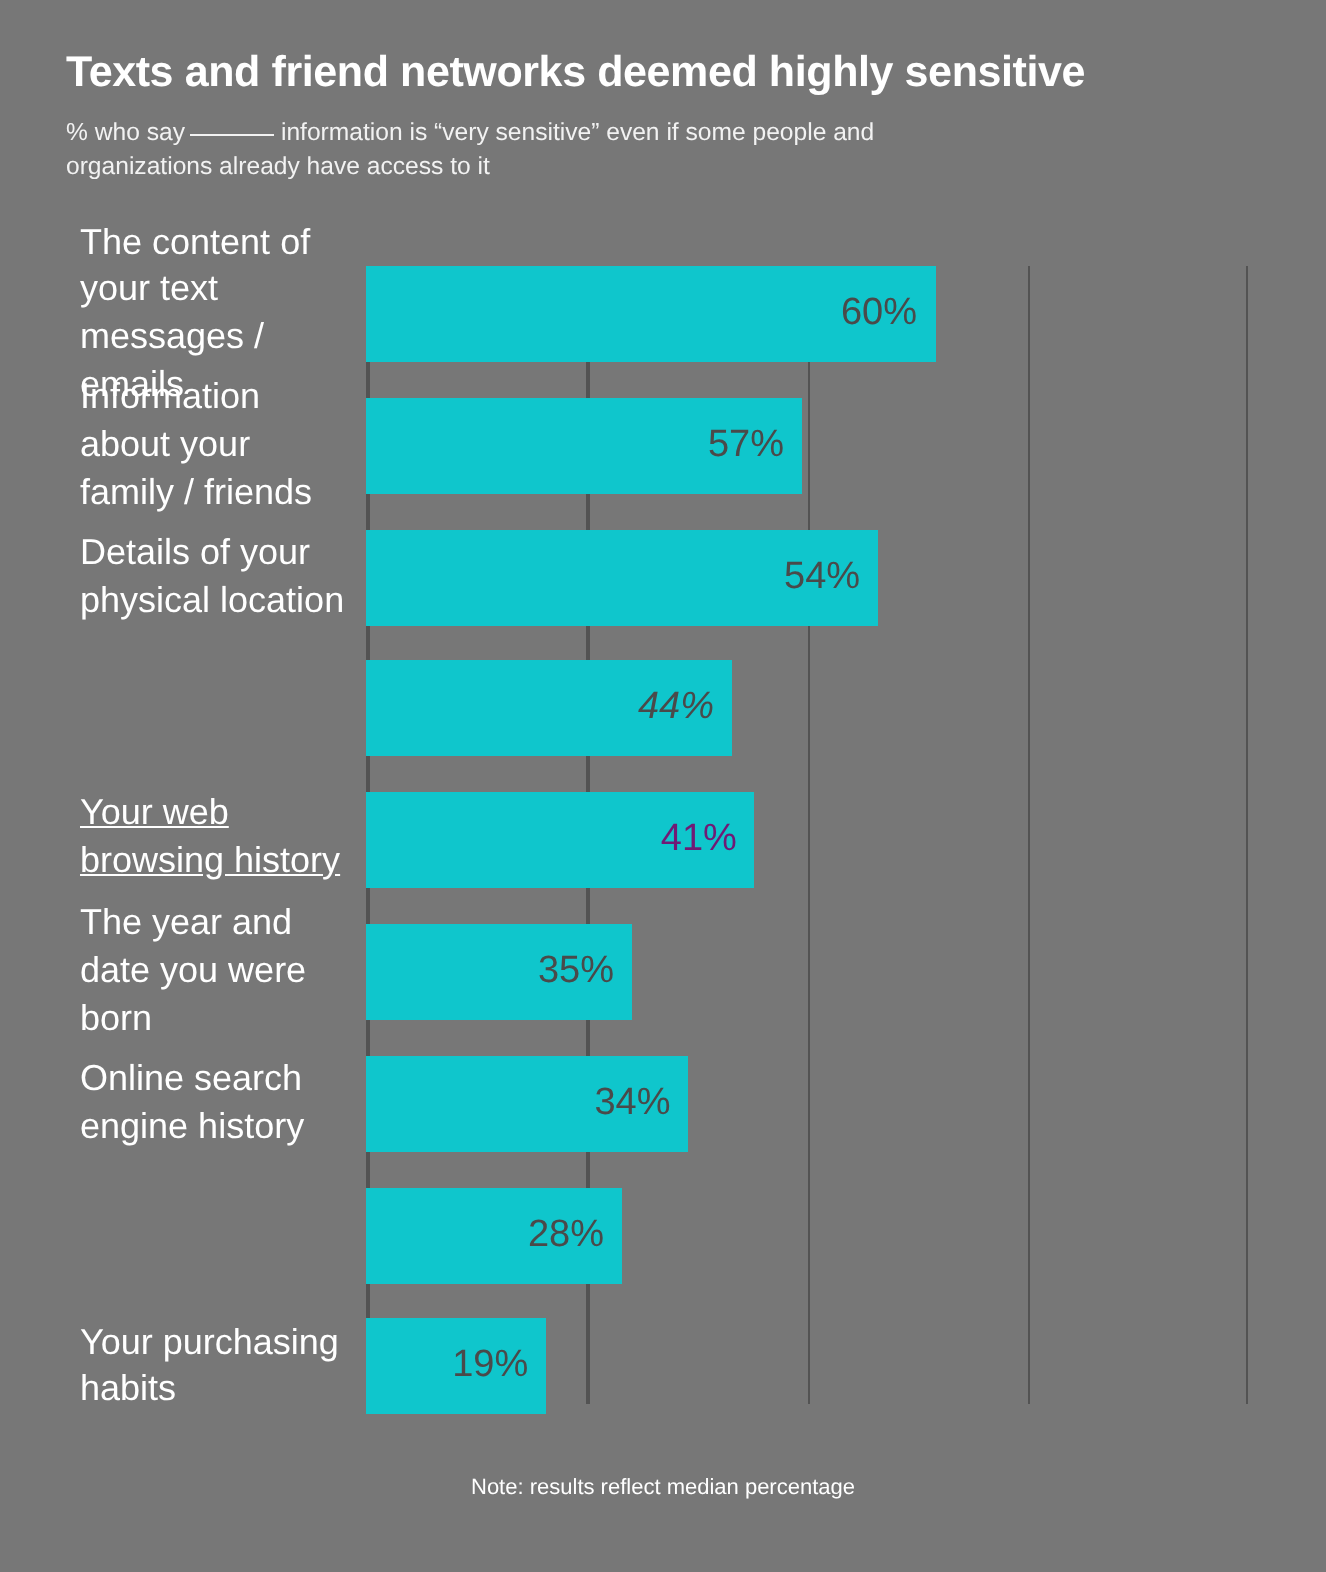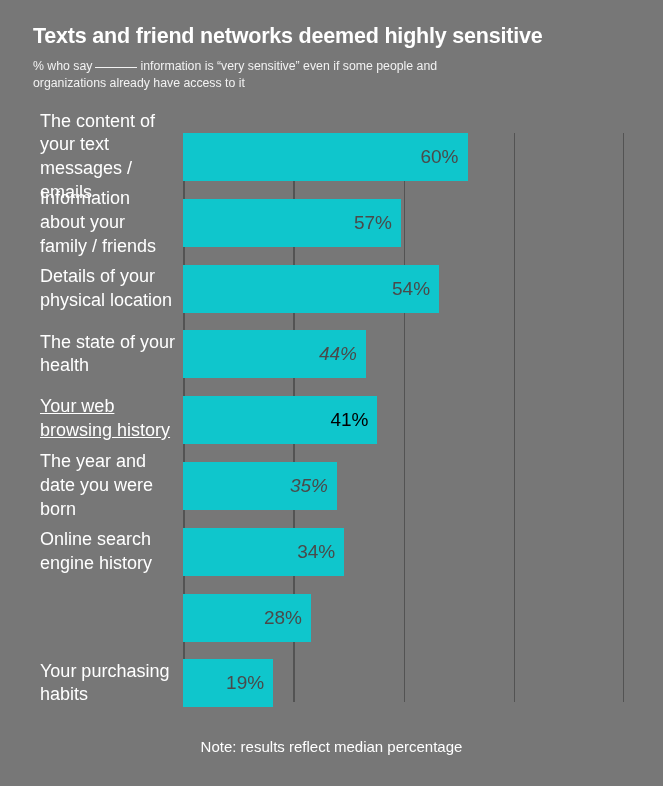--- a/index.html
+++ b/index.html
@@ -128,21 +128,21 @@
   }
   .cat-label span { display: block; }
 
   
   .chart-note {
     position: absolute;
     left: 0;
     top: 738px;
     width: 663px;
     text-align: center;
-    font-size: 15px;
+    font-size: 11px;
     color: #ffffff;
   }
 </style>
 </head>
 <body>
 
 <div class="chart-root">
 
   <div class="header">
     <h1 class="chart-title">Texts and friend networks deemed highly sensitive</h1>
@@ -151,23 +151,20 @@
 
   <div class="cat-labels" id="cat-labels">
       <div class="cat-label" style="top: 0px;">
         <span>The content of your text messages / emails</span>
       </div>
       <div class="cat-label" style="top: 131.6px;">
         <span>Details of your physical location</span>
       </div>
       <div class="cat-label" style="top: 65.8px;">
         <span>Information about your family / friends</span>
-      </div>
-      <div class="cat-label" style="top: 197.4px;">
-        <span>The state of your health</span>
       </div>
       <div class="cat-label" style="top: 262px; text-decoration: underline;">
         <span>Your web browsing history</span>
       </div>
       <div class="cat-label" style="top: 329px;">
         <span>The year and date you were born</span>
       </div>
       <div class="cat-label" style="top: 394.8px;">
         <span>Online search engine history</span>
       </div>
@@ -200,25 +197,25 @@
             <div class="bar-value" style="color: rgb(74, 74, 74);">54%</div>
           </div>
         </div>
         <div class="bar-row" style="top: 197.4px;">
           <div class="bar" style="width: 183px; background: rgb(15, 198, 204); font-style: italic;">
             <div class="bar-value" style="color: rgb(74, 74, 74);">44%</div>
           </div>
         </div>
         <div class="bar-row" style="top: 263.2px;">
           <div class="bar" style="width: 194.419px; background: rgb(15, 198, 204);">
-            <div class="bar-value" style="color: #000000;">41%</div>
+            <div class="bar-value" style="color: #701a75;">41%</div>
           </div>
         </div>
         <div class="bar-row" style="top: 329px;">
-          <div class="bar" style="width: 154px; background: rgb(15, 198, 204); font-style: italic;">
+          <div class="bar" style="width: 133px; background: rgb(15, 198, 204);">
             <div class="bar-value" style="color: rgb(74, 74, 74);">35%</div>
           </div>
         </div>
         <div class="bar-row" style="top: 394.8px;">
           <div class="bar" style="width: 161.226px; background: rgb(15, 198, 204);">
             <div class="bar-value" style="color: rgb(74, 74, 74);">34%</div>
           </div>
         </div>
         <div class="bar-row" style="top: 460.6px;">
           <div class="bar" style="width: 128px; background: rgb(15, 198, 204);">

